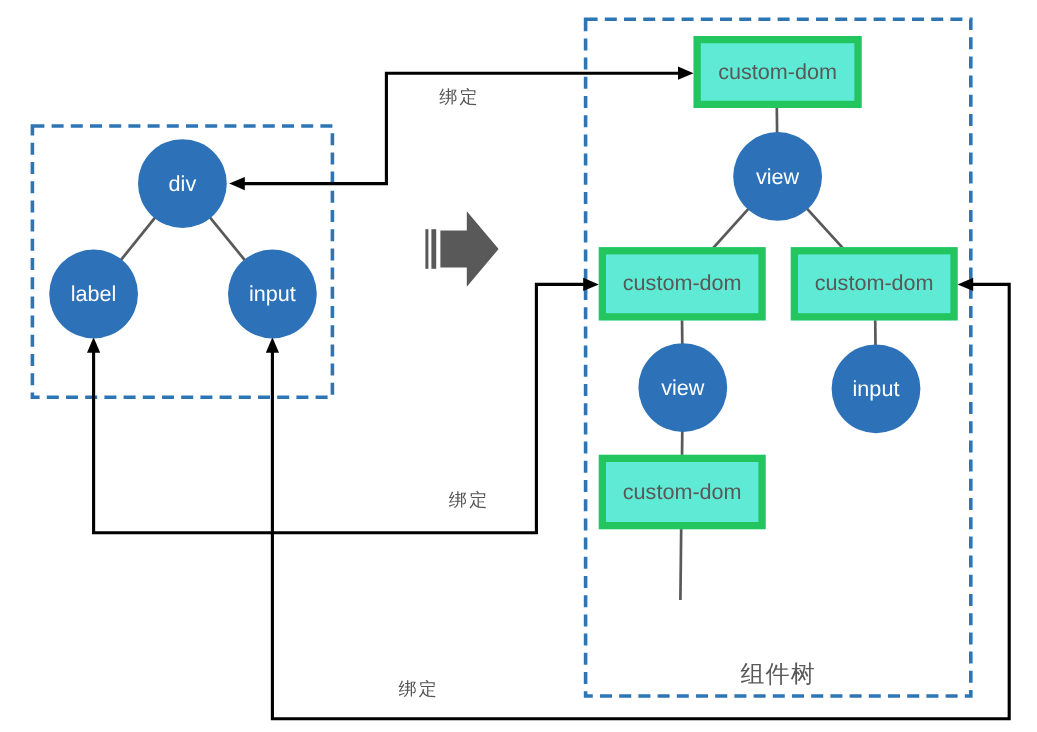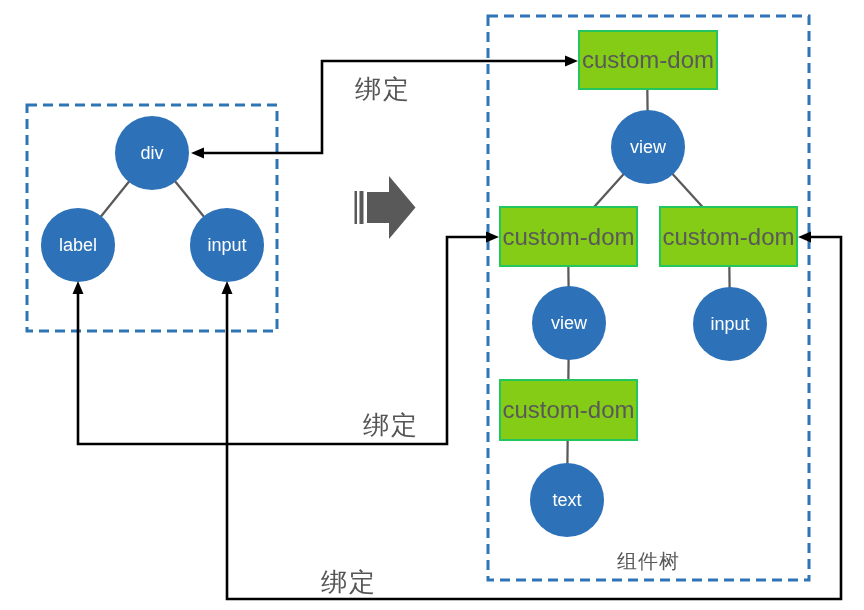--- a/index.html
+++ b/index.html
@@ -7,30 +7,30 @@
     position:relative;width:864px;height:610px;background:#ffffff;
     font-family:"Liberation Sans",sans-serif;overflow:hidden;
   }
   #wires{position:absolute;left:0;top:0;z-index:1;}
   .circle{
     position:absolute;width:74px;height:74px;border-radius:50%;
     background:#2d72b8;color:#ffffff;display:flex;align-items:center;justify-content:center;
     font-size:18px;z-index:3;
   }
   .rect{
-    position:absolute;background:#84cc16;border:2px solid #22c55e;box-sizing:border-box;
+    position:absolute;background:#5eead4;border:6px solid #22c55e;box-sizing:border-box;
     color:#595959;display:flex;align-items:center;justify-content:center;
-    font-size:24px;z-index:2;
+    font-size:18px;z-index:2;
   }
   .caption{
     position:absolute;color:#595959;font-size:20px;text-align:center;z-index:4;
     letter-spacing:1px;
   }
   .binding-label{
-    position:absolute;color:#555555;font-size:26px;text-align:center;width:100px;z-index:4;
+    position:absolute;color:#555555;font-size:15px;text-align:center;width:100px;z-index:4;
     letter-spacing:2px;
   }
 </style>
 </head>
 <body>
 
 <div id="canvas">
 
   <svg id="wires" width="864" height="610" viewBox="0 0 864 610">
 
@@ -74,20 +74,19 @@
   <div class="circle" style="left:115px;top:116px">div</div>
   <div class="circle" style="left:190px;top:208px">input</div>
 
   <div class="rect" style="left:578px;top:30px;width:140px;height:60px">custom-dom</div>
   <div class="circle" style="left:611px;top:110px">view</div>
   <div class="rect" style="left:499px;top:206px;width:139px;height:61px">custom-dom</div>
   <div class="rect" style="left:659px;top:206px;width:139px;height:61px">custom-dom</div>
   <div class="circle" style="left:532px;top:286px">view</div>
   <div class="circle" style="left:693px;top:287px">input</div>
   <div class="rect" style="left:499px;top:379px;width:139px;height:62px">custom-dom</div>
-  <div class="circle" style="left:530px;top:463px">text</div>
   <div class="caption" style="left:488px;top:548px;width:321px">组件树</div>
 
   <div class="binding-label" style="left:333px;top:72px">绑定</div>
   <div class="binding-label" style="left:341px;top:408px">绑定</div>
   <div class="binding-label" style="left:299px;top:565px">绑定</div>
 
 </div>
 
 </body></html>

